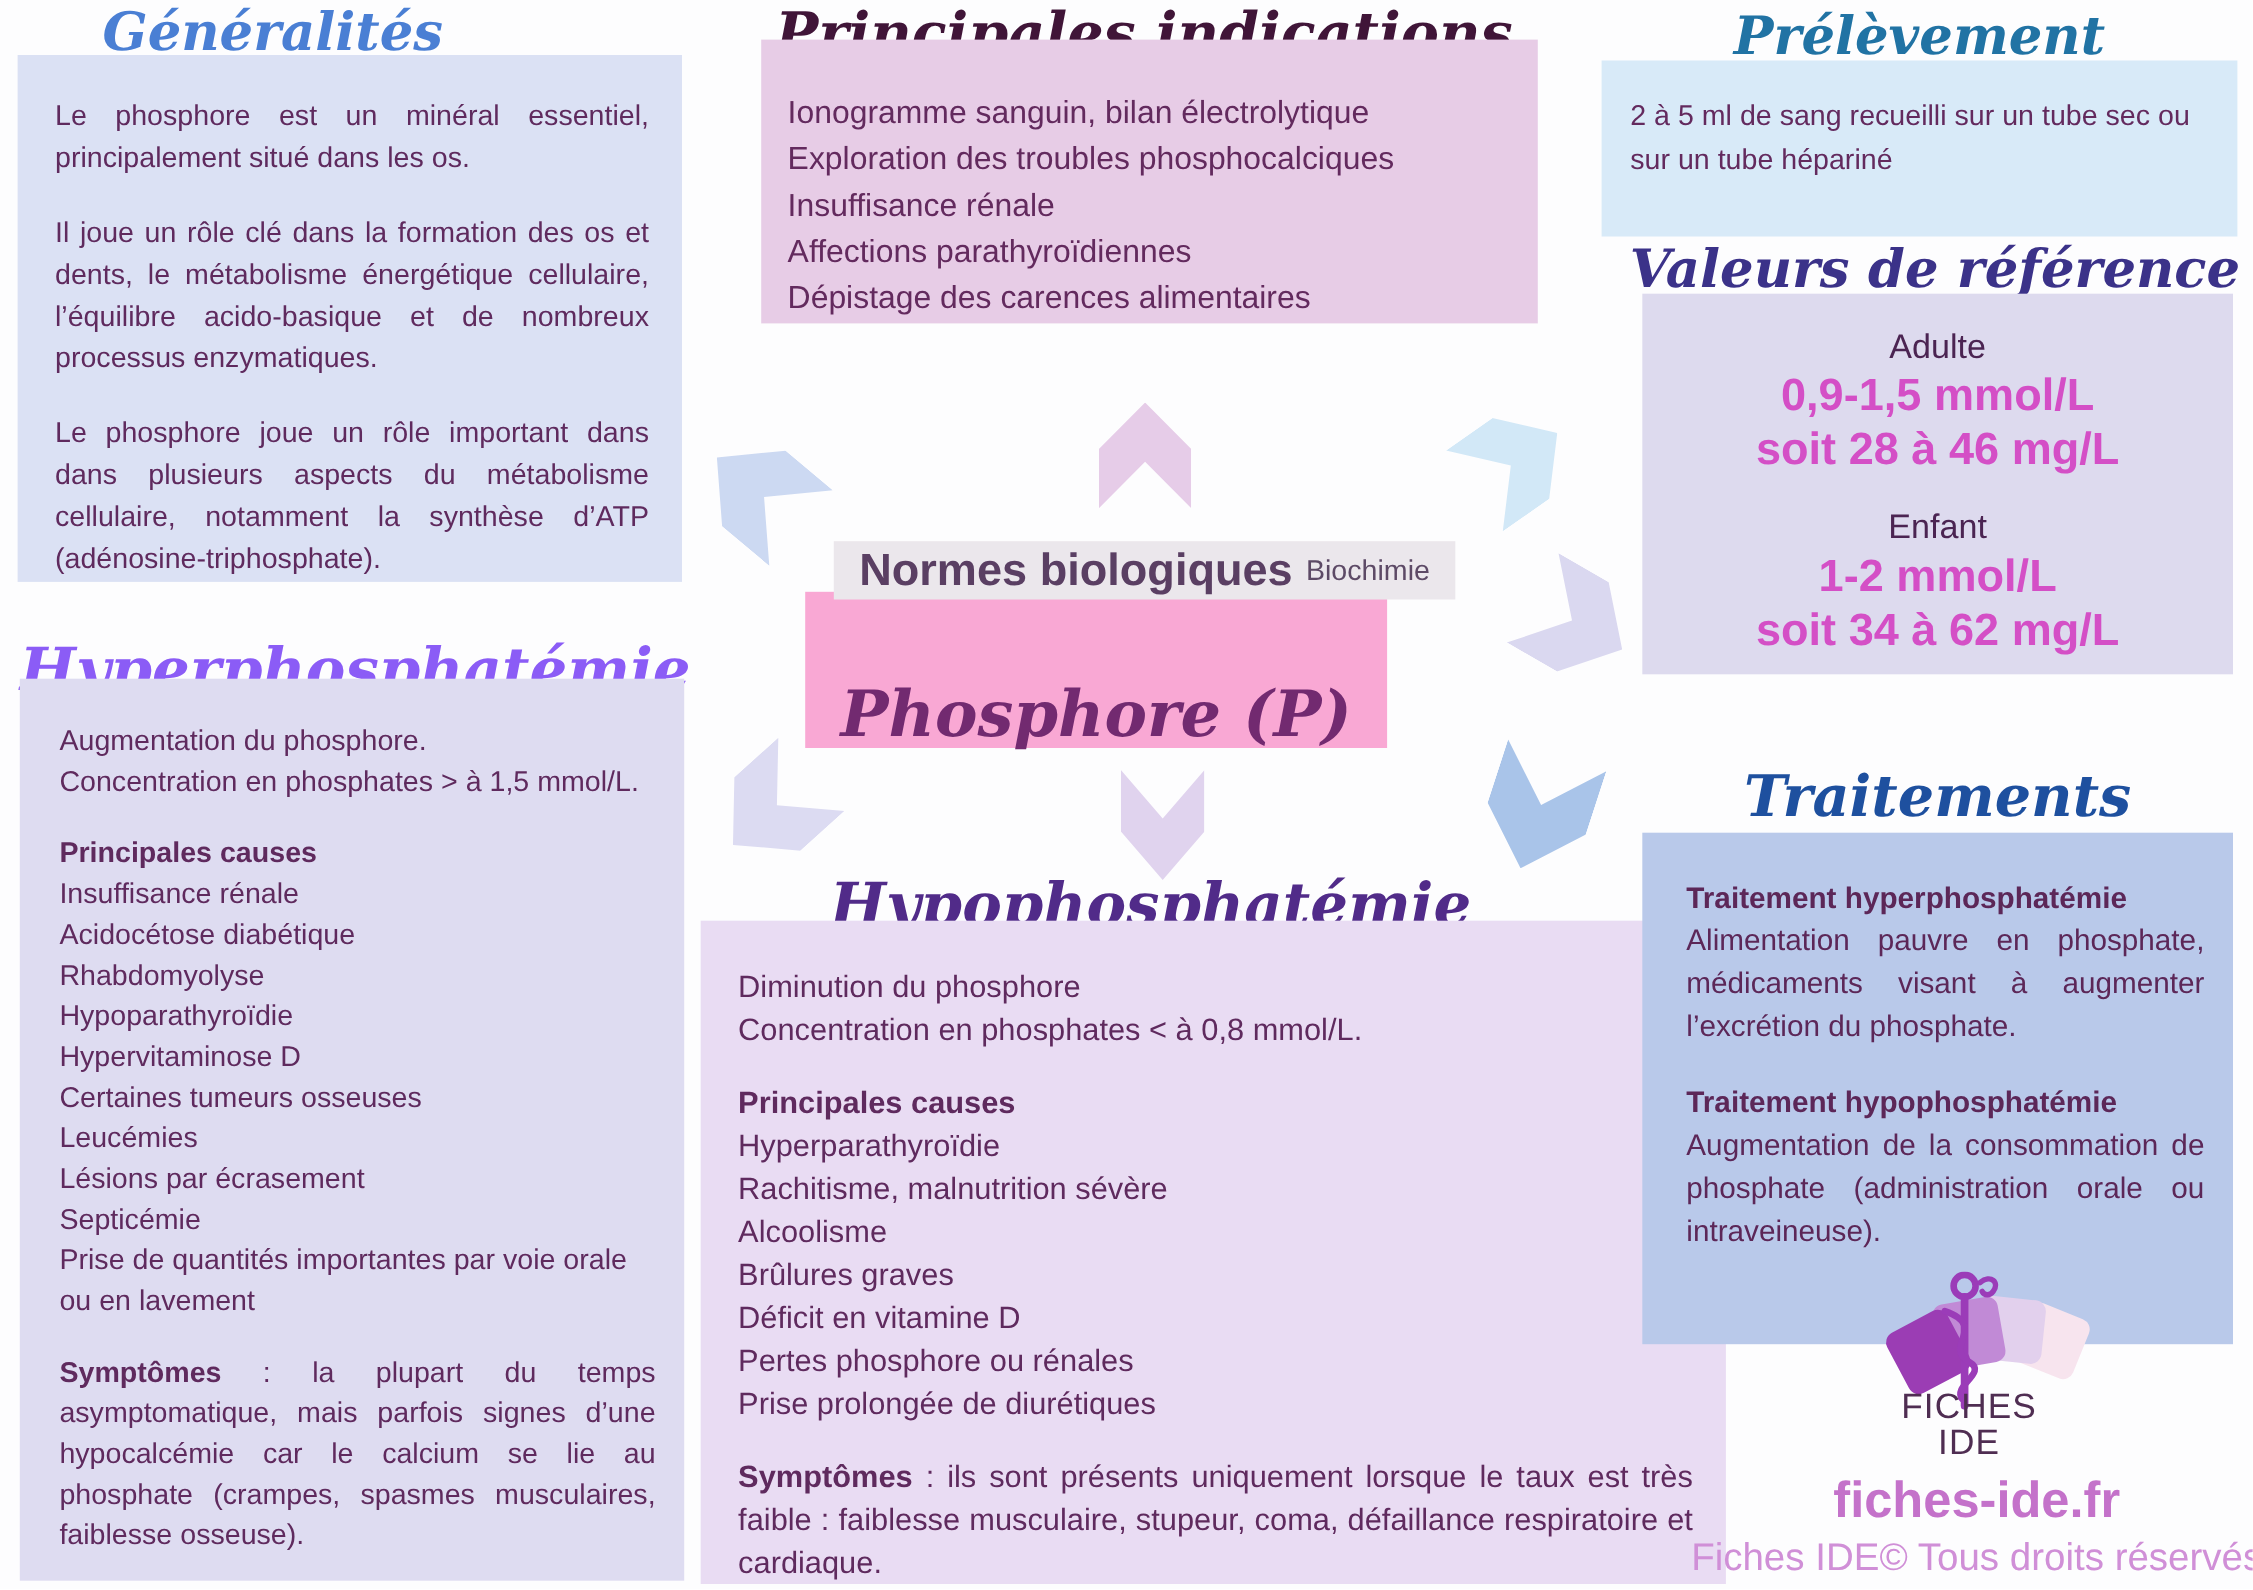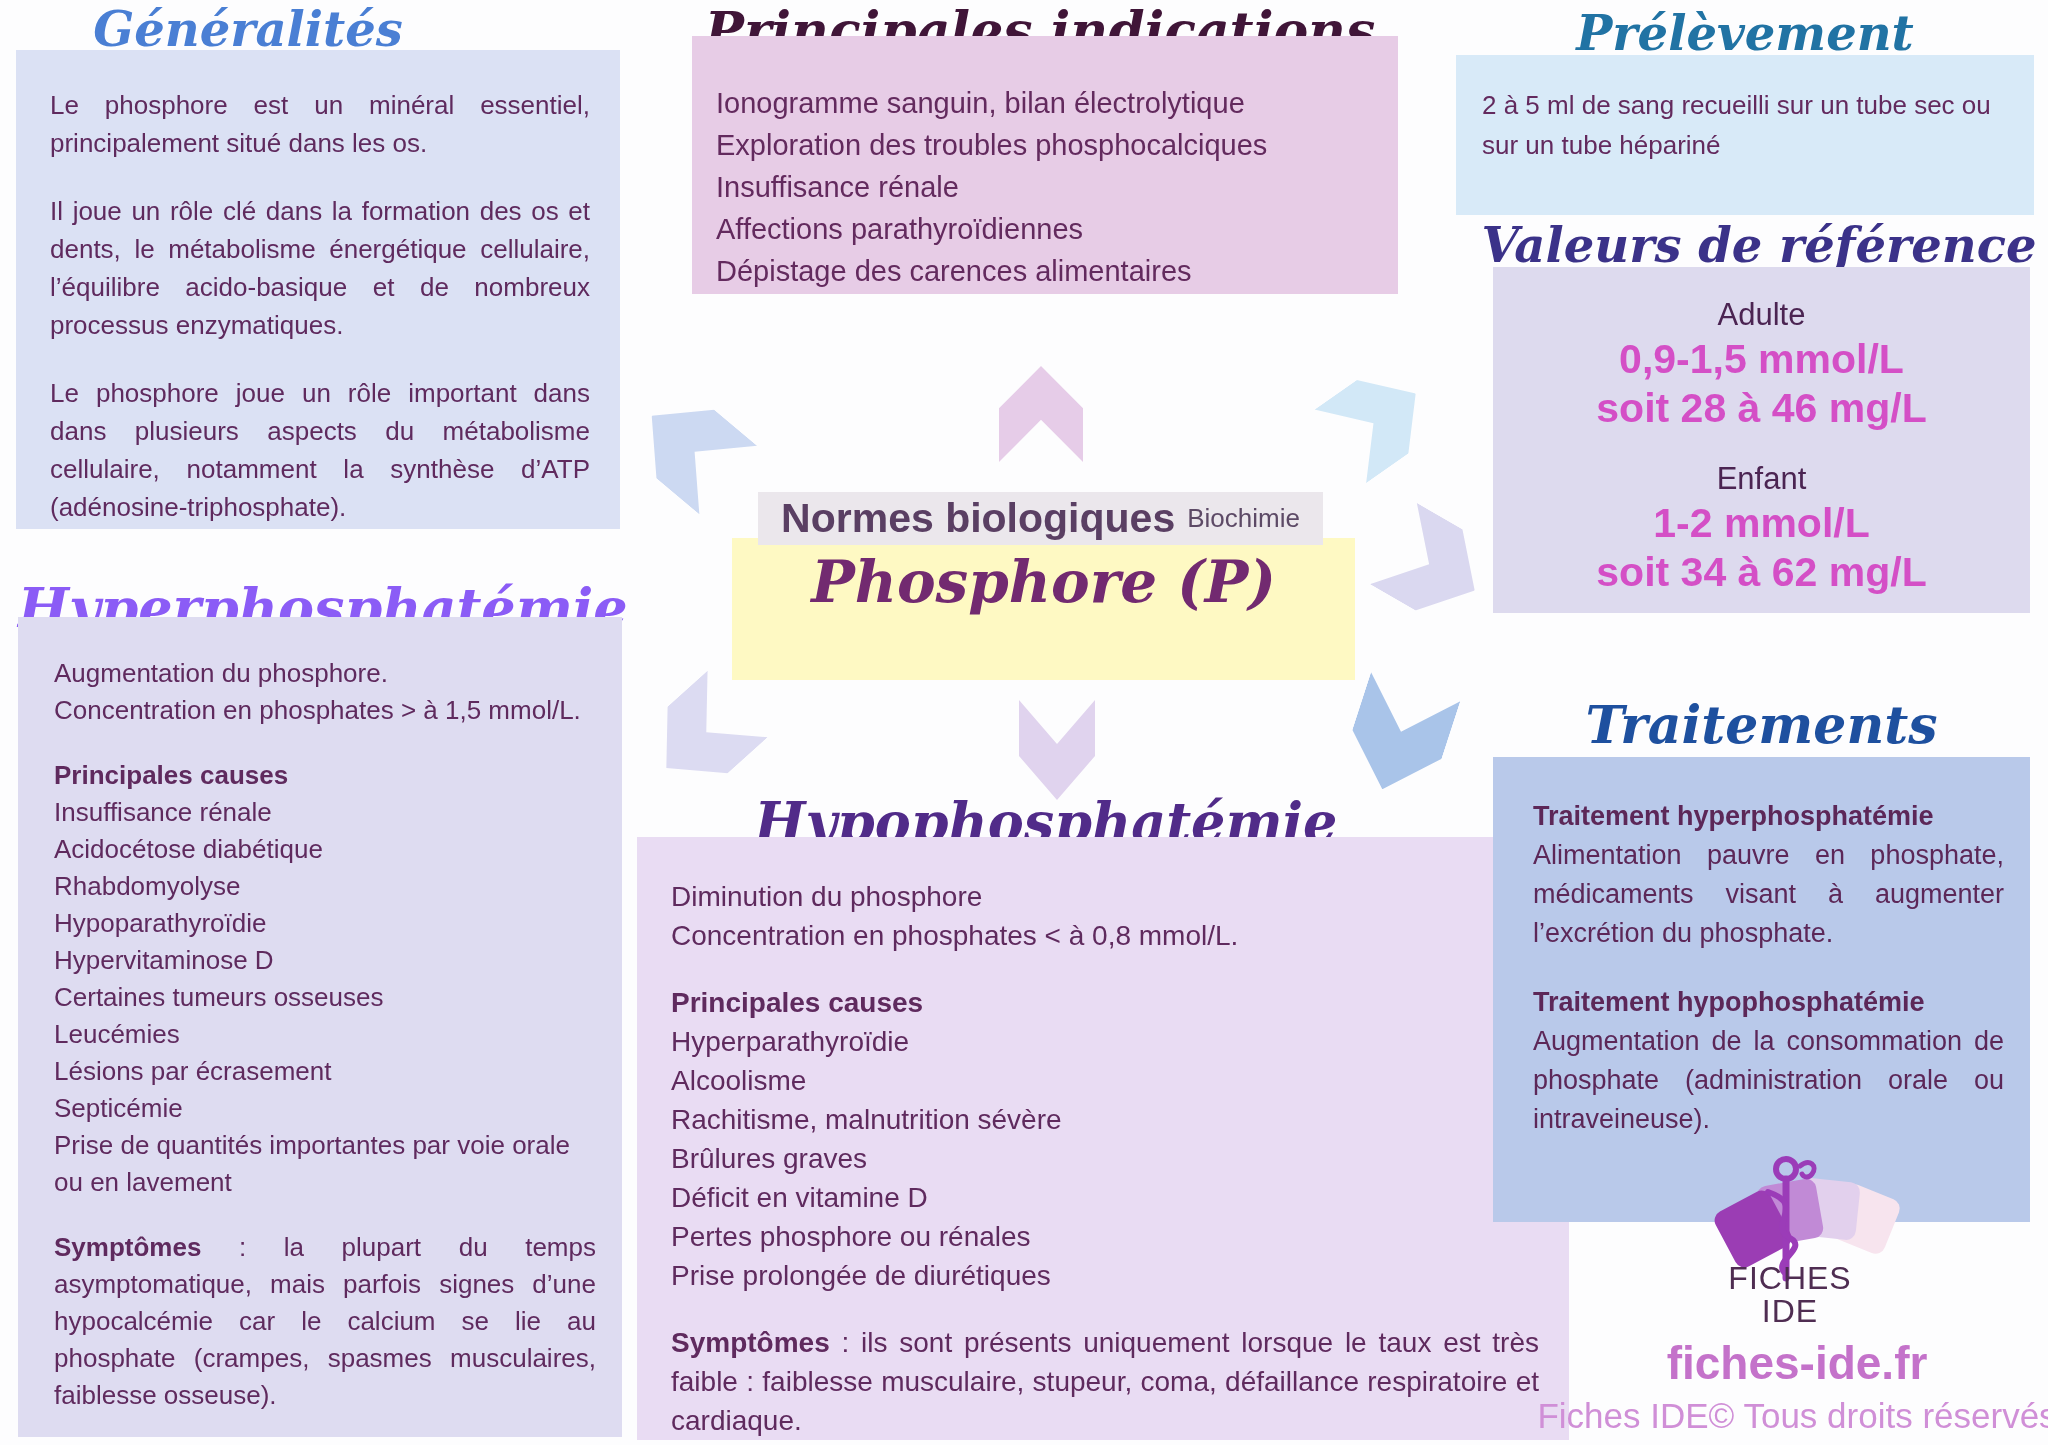--- a/index.html
+++ b/index.html
@@ -32,22 +32,22 @@
   #box-valeurs{left:1493px;top:267px;width:537px;height:346px;background:#dddaee;
       padding-top:28px;box-sizing:border-box;text-align:center;}
   .ref-label{font-size:31px;color:#4b2452;line-height:40px;}
   .ref-val{font-size:41px;color:#d44fc6;line-height:49px;font-weight:600;}
   .ref-group{margin-bottom:26px;}
 
   #kicker{left:758px;top:492px;width:565px;height:53px;background:#ebe7ec;z-index:3;
       display:flex;align-items:center;justify-content:center;gap:12px;}
   #kicker .k1{font-size:41px;font-weight:bold;color:#5a3f63;}
   #kicker .k2{font-size:26px;color:#5d4a66;}
-  #box-phosphore{left:732px;top:538px;width:623px;height:142px;background:#fef9c3;z-index:2;
-      display:flex;align-items:flex-start;justify-content:center;}
+  #box-phosphore{left:732px;top:538px;width:529px;height:142px;background:#f9a8d4;z-index:2;
+      display:flex;align-items:flex-end;justify-content:center;}
   #box-phosphore .t{font-size:58px;color:#722a70;padding-top:14px;}
 
   #box-hyper{left:18px;top:617px;width:604px;height:820px;background:#dedcf1;
       padding:38px 26px 0 36px;box-sizing:border-box;font-size:26px;line-height:37px;}
   #box-hypo{left:637px;top:837px;width:932px;height:603px;background:#e9dcf3;
       padding:40px 30px 0 34px;box-sizing:border-box;font-size:28px;line-height:39px;}
   #box-traitements{left:1493px;top:757px;width:537px;height:465px;background:#b9c9ea;
       padding:40px 26px 0 40px;box-sizing:border-box;font-size:27px;line-height:39px;color:#5c2758;}
   .gap{height:28px;}
   .lbl{font-weight:bold;}
@@ -166,22 +166,22 @@
 
   <div class="box" id="box-hypo">
     <div>
         <p>Diminution du phosphore</p>
         <p>Concentration en phosphates &lt; à 0,8 mmol/L.</p>
       </div>
     <div class="gap"></div>
     <p class="lbl">Principales causes</p>
     <ul>
         <li>Hyperparathyroïdie</li>
+        <li>Rachitisme, malnutrition sévère</li>
         <li>Alcoolisme</li>
-        <li>Rachitisme, malnutrition sévère</li>
         <li>Brûlures graves</li>
         <li>Déficit en vitamine D</li>
         <li>Pertes phosphore ou rénales</li>
         <li>Prise prolongée de diurétiques</li>
       </ul>
     <div class="gap"></div>
     <p class="just"><b class="lbl">Symptômes</b><span> : ils sont présents uniquement lorsque le taux est très faible : faiblesse musculaire, stupeur, coma, défaillance respiratoire et cardiaque.</span></p>
   </div>
 
   <div class="box" id="box-traitements">

